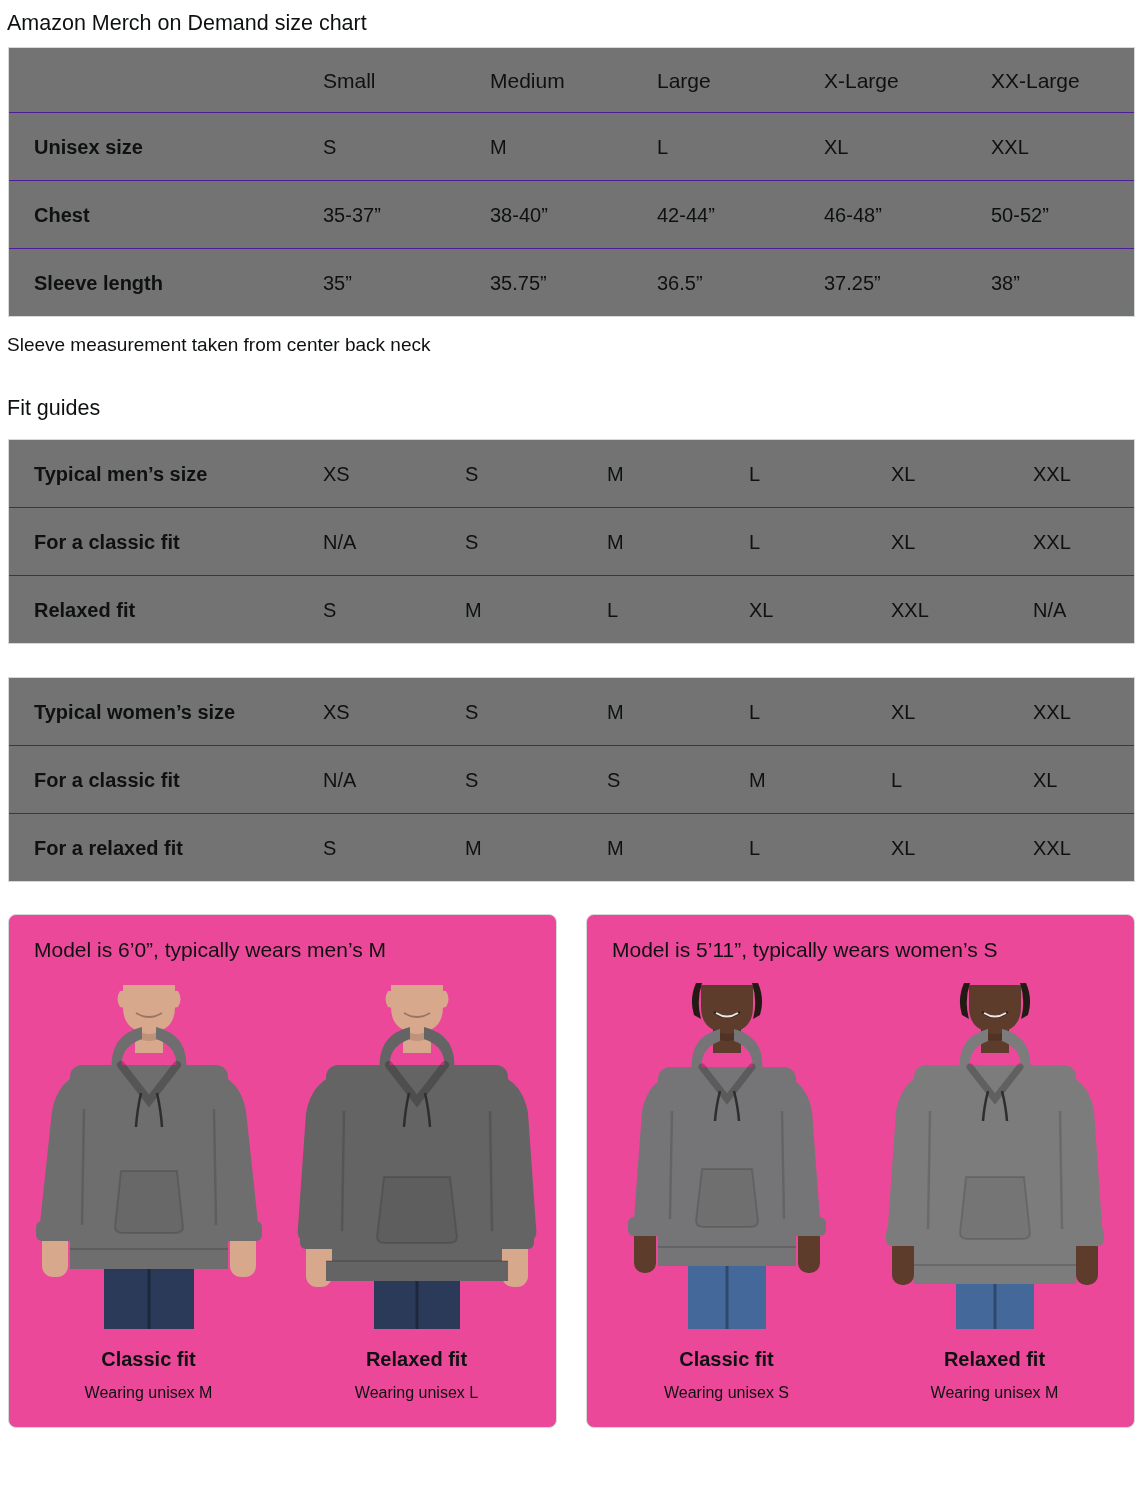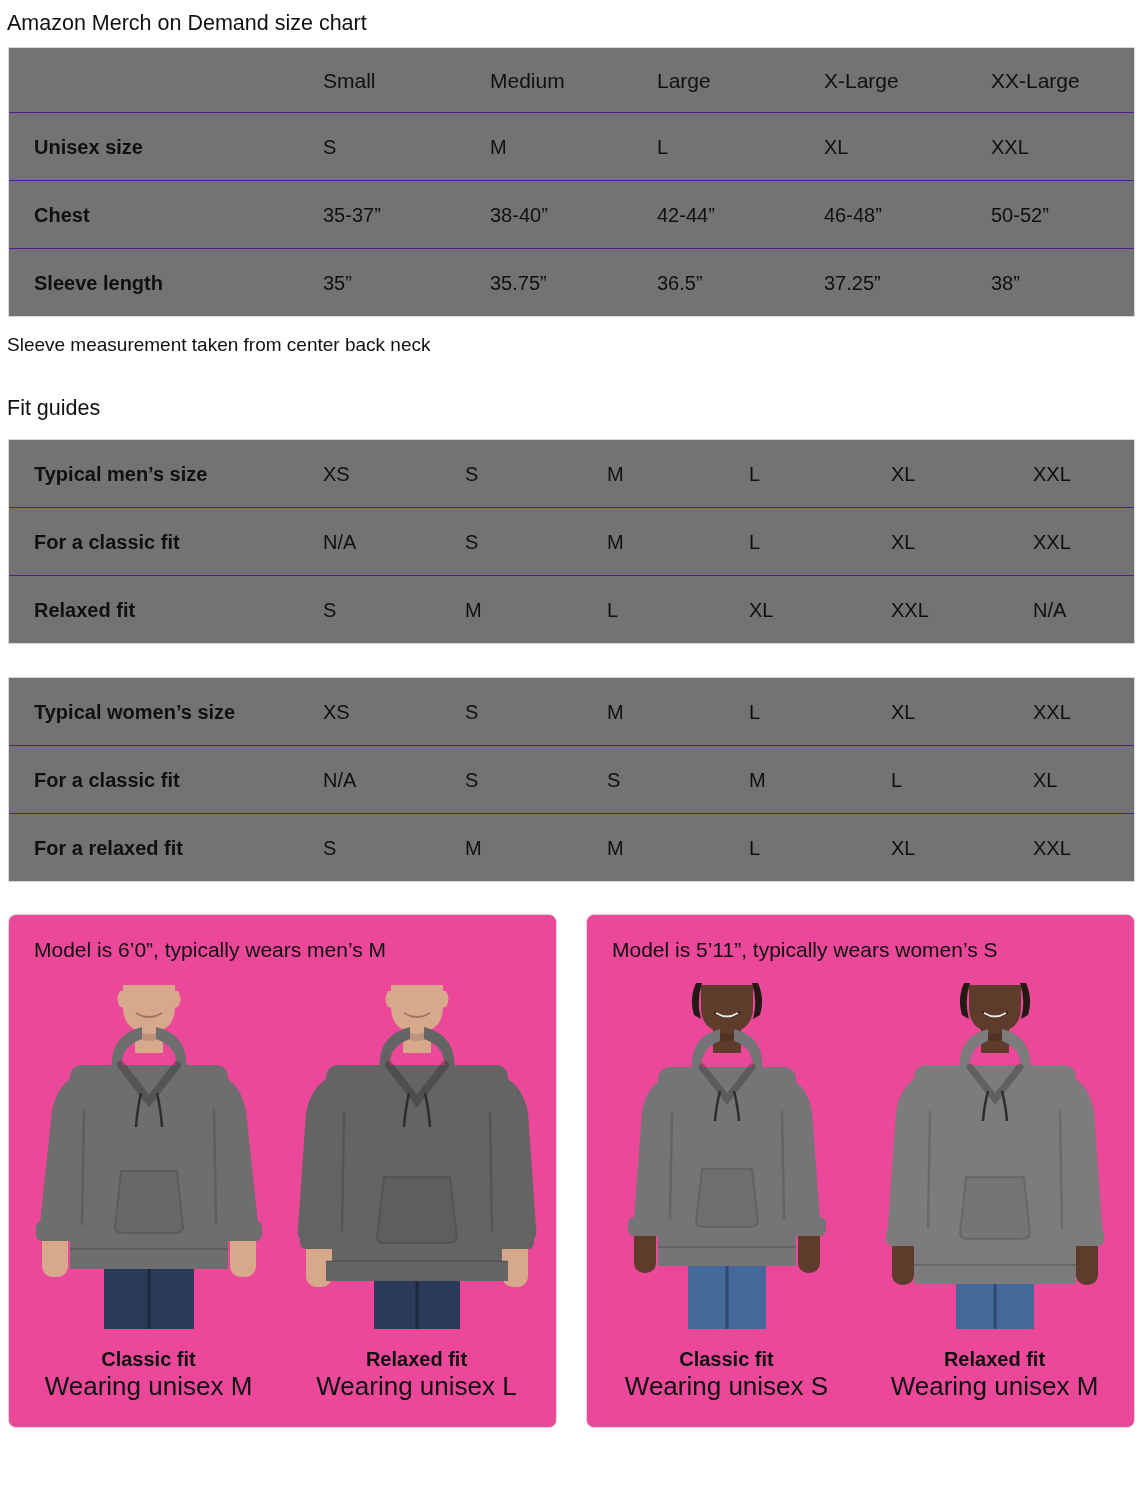--- a/index.html
+++ b/index.html
@@ -27,21 +27,21 @@
   .fit-table.men { margin-top:18px; }
   .fit-table.women { margin-top:33px; }
 
   .cards { display:flex; gap:29px; margin:32px 8px 0 8px; }
   .card { flex:1; height:514px; border:1px solid #d5d9d9; border-radius:8px; box-sizing:border-box; background:#ec4899; }
   .card-title { font-size:21px; font-weight:400; margin:23px 0 0 25px; line-height:24px; }
   .figures { display:flex; gap:13px; padding:0 12px; margin-top:16px; }
   .figure { flex:1; margin:0; text-align:center; }
   .figure svg { width:100%; max-width:250px; height:352px; display:block; margin:0 auto; }
   .caption-fit { font-size:20px; font-weight:700; margin-top:18px; line-height:23px; }
-  .caption-wearing { font-size:26px; margin-top:4px; line-height:23px; }
+  .caption-wearing { font-size:16px; margin-top:10px; line-height:23px; }
 </style>
 </head>
 <body>
 
 <h1 class="page-title">Amazon Merch on Demand size chart</h1>
 
 <div class="table size-table">
   <div class="row header-row">
     <div class="cell label-cell"></div>
     <div class="cell">Small</div>

